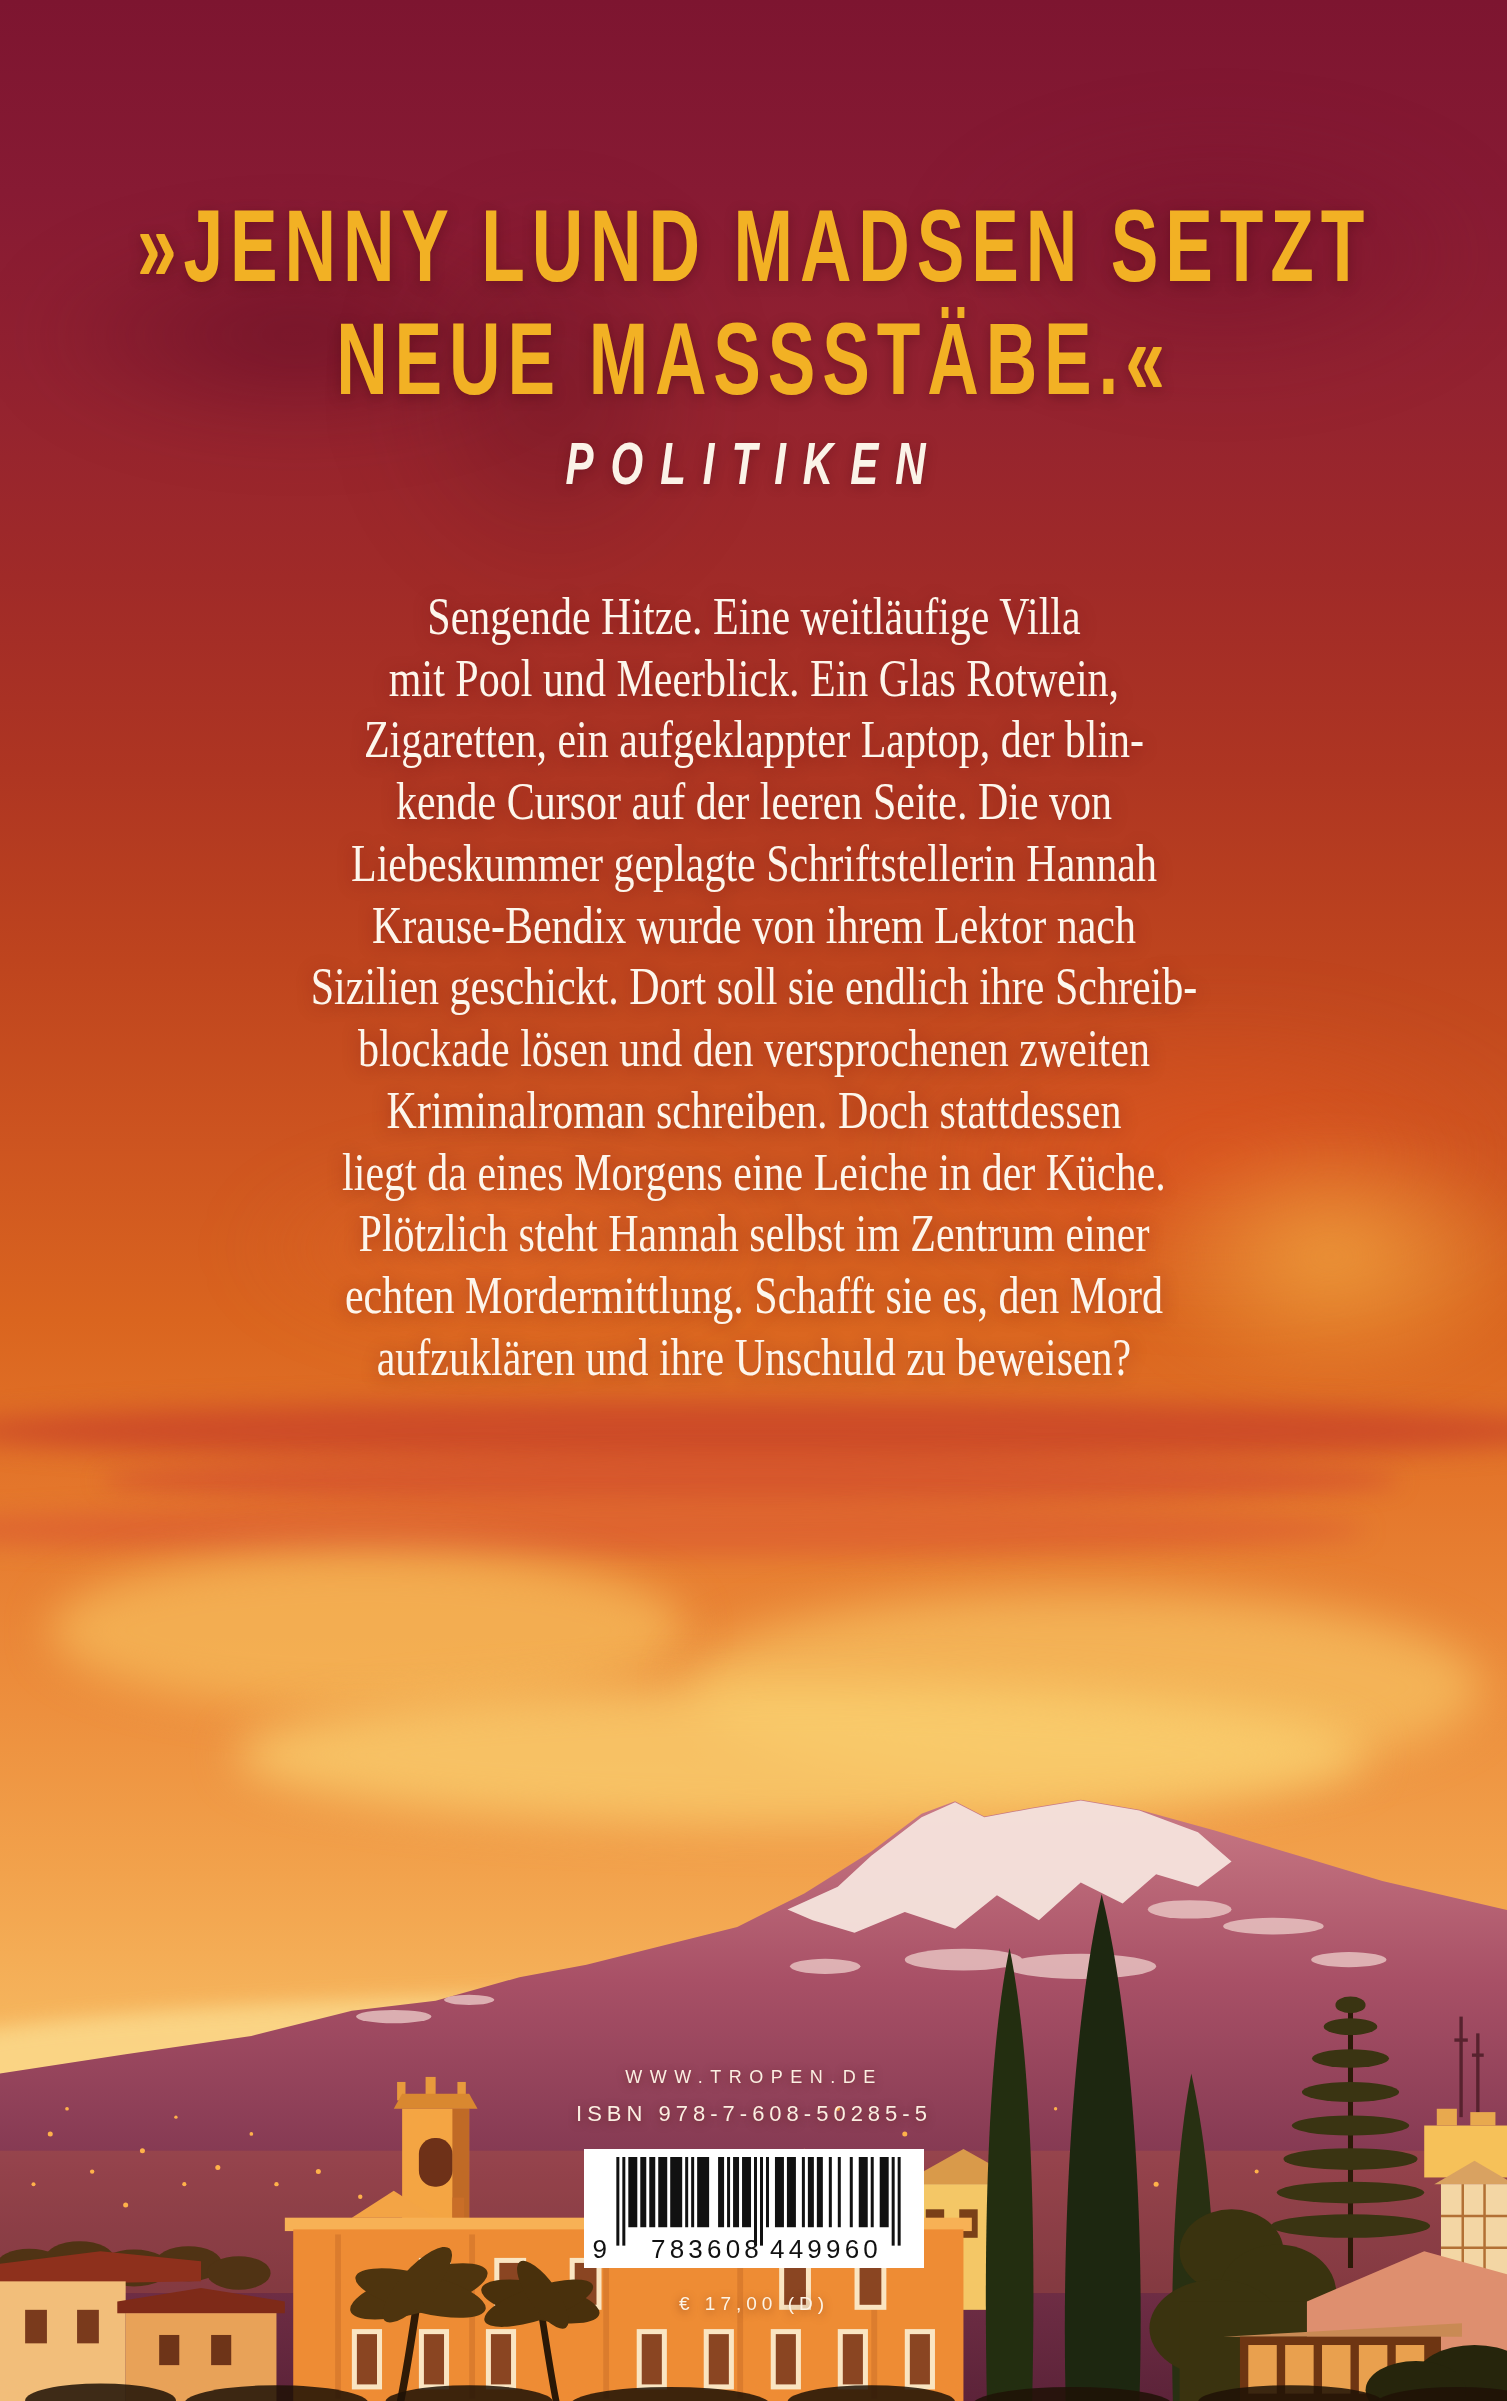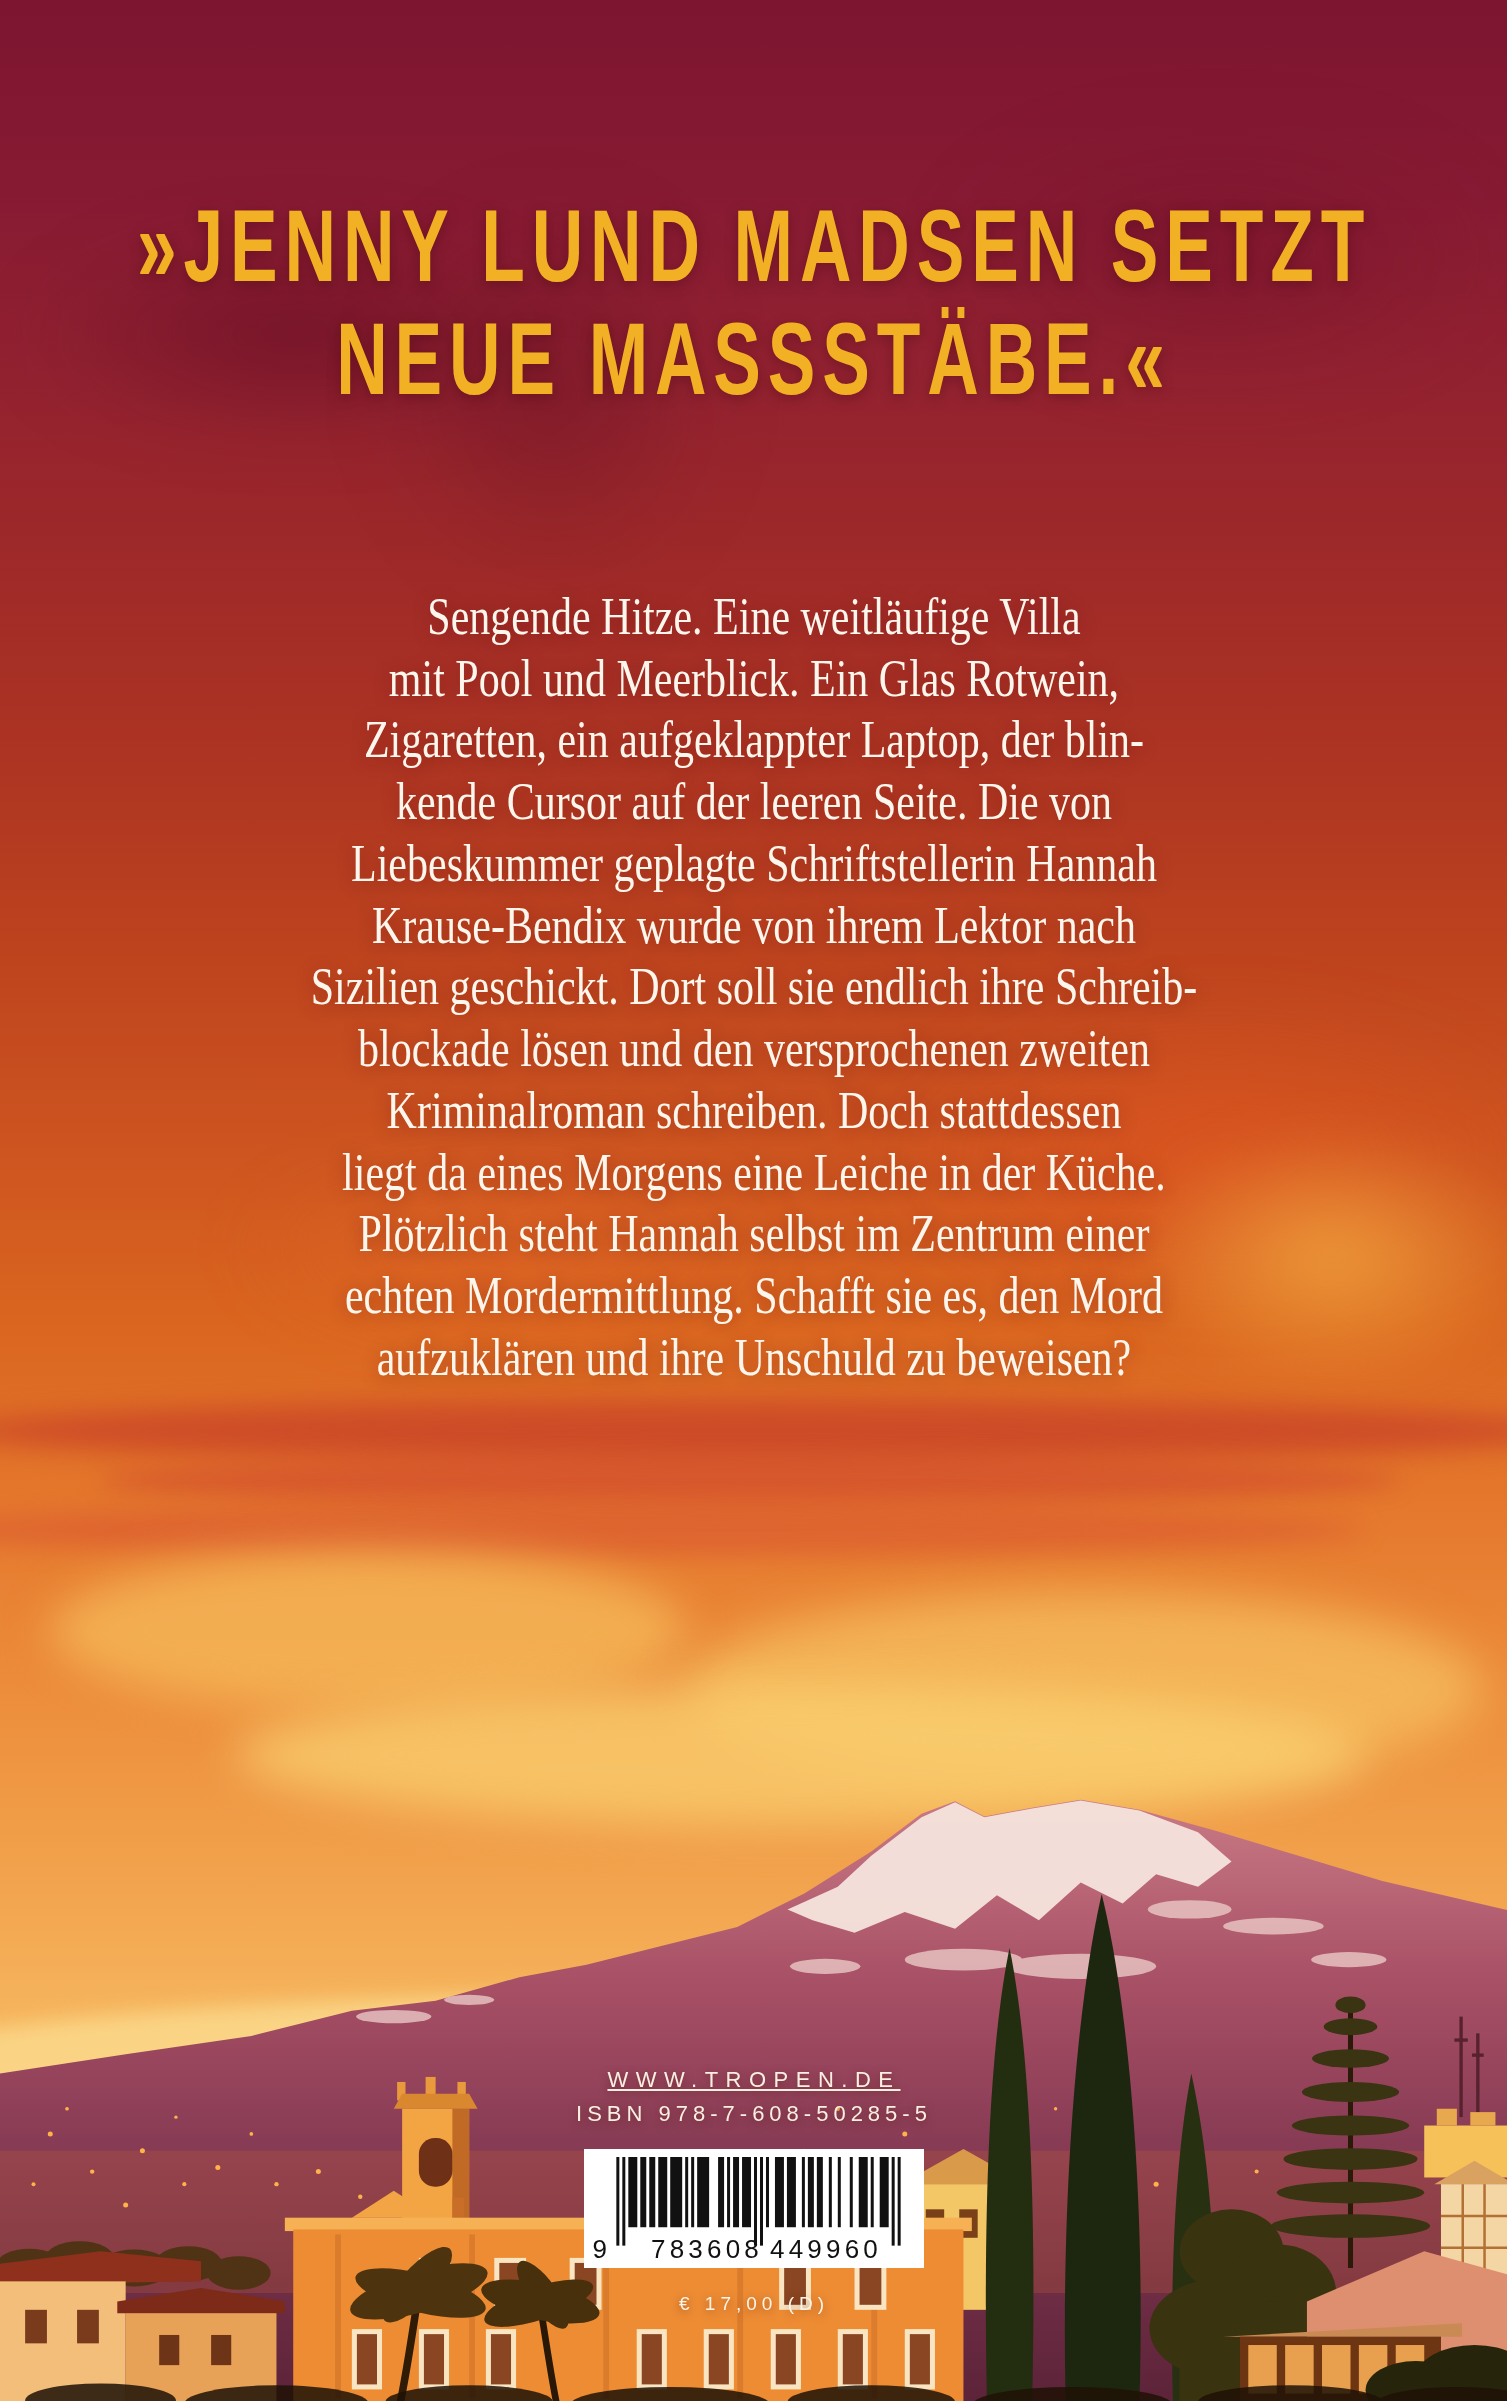--- a/index.html
+++ b/index.html
@@ -33,21 +33,21 @@
   .attribution{margin-top:34px;}
   .attribution span{display:inline-block;font-size:42px;font-style:italic;font-weight:700;color:#FBF3E8;
     letter-spacing:17px;transform:scaleY(1.42);transform-origin:50% 50%;text-shadow:0 1.7px 10px rgba(80,10,20,.4);}
   .blurb{position:absolute;top:586px;left:0;width:100%;text-align:center;
     font-family:"Liberation Serif",serif;font-size:42px;line-height:49px;color:#FDF6EC;
     transform:scaleY(1.26);transform-origin:50% 0;
     text-shadow:0 1.7px 15px rgba(110,20,25,.45);}
   .blurb div{white-space:nowrap;}
   .foot-line{position:absolute;left:0;width:100%;text-align:center;color:#FBEFE2;
     text-shadow:0 1.7px 8.4px rgba(80,20,10,.5);white-space:nowrap;}
-  .site{top:2067px;font-size:22px;letter-spacing:7.5px;text-decoration:underline;}
+  .site{top:2067px;font-size:18px;letter-spacing:7.5px;}
   .isbn{top:2101px;font-size:22px;letter-spacing:5px;}
   .price{top:2293px;font-size:19px;letter-spacing:5px;color:#FDF4E6;}
   .barcode{position:absolute;left:584px;top:2149px;width:340px;height:119px;background:#FFFFFF;}
   .barcode svg{position:absolute;left:32px;top:8.4px;}
   .bc-digit{position:absolute;top:85px;font-size:26px;letter-spacing:4.2px;color:#111;font-family:"Liberation Sans",sans-serif;}
   .bc-9{left:8.4px;}
   .bc-g1{left:60px;width:126px;text-align:center;}
   .bc-g2{left:179px;width:126px;text-align:center;}
 </style>
 </head>
@@ -296,20 +296,23 @@
         <ellipse cx="1540" cy="820" rx="110" ry="20"></ellipse>
           <ellipse cx="1740" cy="824" rx="100" ry="22"></ellipse>
       </g>
     </g>
   </svg>
 
   <div class="content">
     <div class="quote">
       <div class="q-line">»JENNY LUND MADSEN SETZT</div>
       <div class="q-line q-line2">NEUE MASSSTÄBE.«</div>
+      <div class="attribution">
+        <span>POLITIKEN</span>
+      </div>
     </div>
 
     <div class="blurb">
       <div>Sengende Hitze. Eine weitläufige Villa</div>
       <div>mit Pool und Meerblick. Ein Glas Rotwein,</div>
       <div>Zigaretten, ein aufgeklappter Laptop, der blin-</div>
       <div>kende Cursor auf der leeren Seite. Die von</div>
       <div>Liebeskummer geplagte Schriftstellerin Hannah</div>
       <div>Krause-Bendix wurde von ihrem Lektor nach</div>
       <div>Sizilien geschickt. Dort soll sie endlich ihre Schreib-</div>

